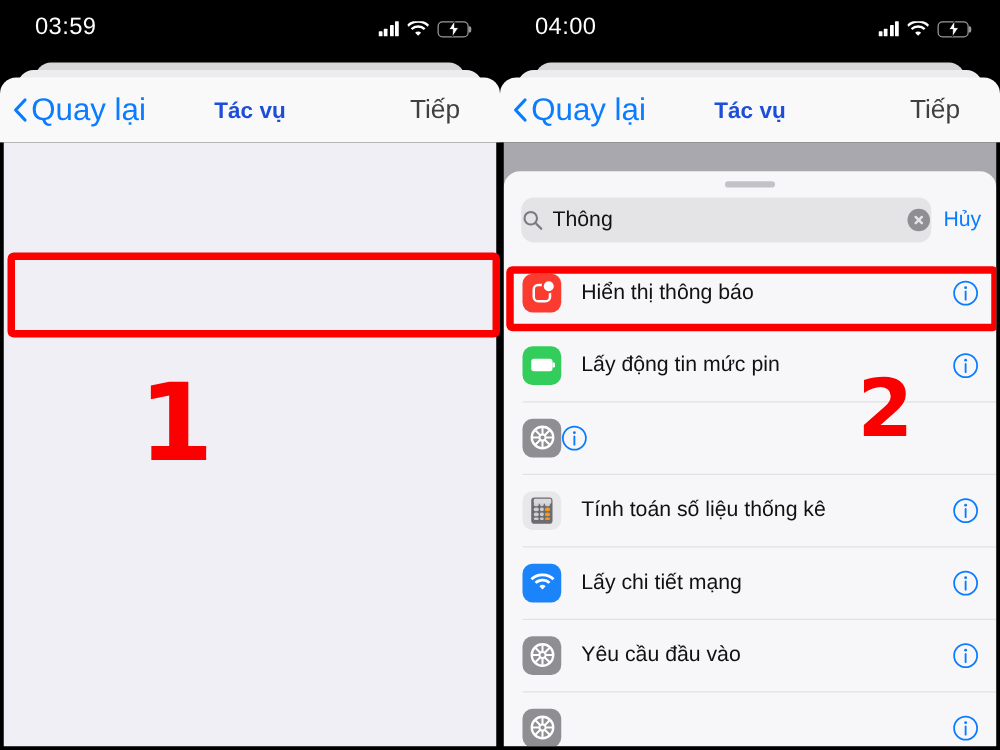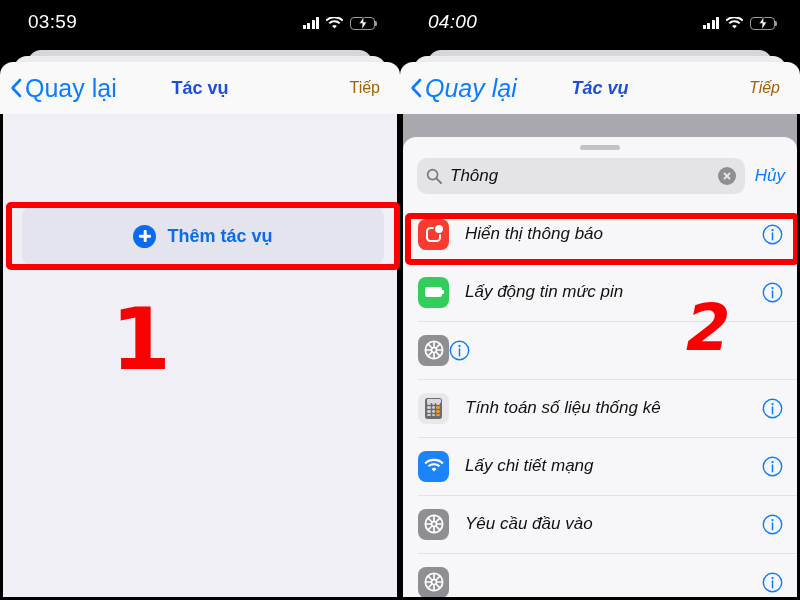--- a/index.html
+++ b/index.html
@@ -10,21 +10,21 @@
     overflow: hidden;
   }
   .stage { position: relative; width: 800px; height: 600px; background:#000; }
 
   
   .phone {
     position: absolute; top: 0; width: 400px; height: 600px;
     background: #000; overflow: hidden;
   }
   .phone.left  { left: 0; }
-  .phone.right { left: 400px; font-style: italic; }
+  .phone.right { left: 400px; }
 
   
   .statusbar {
     position: absolute; top: 0; left: 0; right: 0; height: 46px;
     background: #000; color: #fff;
   }
   .status-time {
     position: absolute; left: 28px; top: 11px;
     font-size: 19px; font-weight: 500; letter-spacing: .3px; color:#fff;
   }
@@ -76,23 +76,23 @@
     display: flex; align-items: center; gap: 3px; color: #0a7cff;
     font-size: 25px; cursor: pointer;
   }
   .chev { width: 12px; height: 20px; display:block; }
   .nav-title {
     position: absolute; left: 0; right: 0; top: 0; height: 52px;
     display: flex; align-items: center; justify-content: center;
     font-size: 18px; font-weight: 600; color: #1d4ed8;
   }
   .nav-next {
-    position: absolute; right: 20px; top: 0; height: 52px;
-    display: flex; align-items: center; color: #a16207;
-    font-size: 16px; cursor: pointer;
+    position: absolute; right: 32px; top: 0; height: 52px;
+    display: flex; align-items: center; color: #404040;
+    font-size: 21px; cursor: pointer;
   }
 
   
   .left-body {
     position: absolute; top: 114px; left: 0; right: 0; bottom: 0;
     background: #f0eff5;
     border-left: 3px solid #000; border-right: 3px solid #000; border-bottom: 3px solid #000;
   }
   .hint {
     position: absolute; left: 18px; top: 18px; right: 40px;
@@ -142,21 +142,21 @@
   .grabber {
     position: absolute; top: 8px; left: 50%; transform: translateX(-50%);
     width: 40px; height: 5px; border-radius: 3px; background: #c3c3c7;
   }
   .search-row {
     position: absolute; top: 21px; left: 14px; right: 12px; height: 36px;
     display: flex; align-items: center; gap: 10px;
   }
   .search-field {
     flex: 1; height: 36px; background: #e4e4e7; border-radius: 10px;
-    display: flex; align-items: center; padding: 0 9px; gap: 8px;
+    display: flex; align-items: center; padding: 0 1px; gap: 8px;
     position: relative;
   }
   .mag { width: 16px; height: 16px; flex:none; }
   .search-text { font-size: 17px; color: #111; flex: 1; }
   .clear-btn {
     width: 18px; height: 18px; border-radius: 50%; background: #8e8e93;
     position: relative; flex: none; cursor: pointer;
   }
   .clear-btn::before, .clear-btn::after {
     content:""; position:absolute; left:50%; top:50%; width: 9px; height: 1.9px;
@@ -264,26 +264,20 @@
             <path d="M10 2 2.5 10 10 18" fill="none" stroke="#0a7cff" stroke-width="2.6" stroke-linecap="round" stroke-linejoin="round"></path>
           </svg>
         <span>Quay lại</span>
       </div>
       <div class="nav-title">Tác vụ</div>
       <div class="nav-next">Tiếp</div>
     </div>
 
     <div class="left-body">
 
-      <div class="add-action-wrap">
-        <div class="add-action">
-          <span class="plus-circle"></span>
-          <span class="add-action-label">Thêm tác vụ</span>
-        </div>
-      </div>
 
       <div class="marker-box" style="left:3px; top:88px; width:394px; height:68px;"></div>
       <div class="marker-num" style="left:108px; top:182px; font-size:86px;">1</div>
     </div>
   </div>
 
   <div class="phone right">
 
     <div class="statusbar">
       <div class="status-time">04:00</div>

